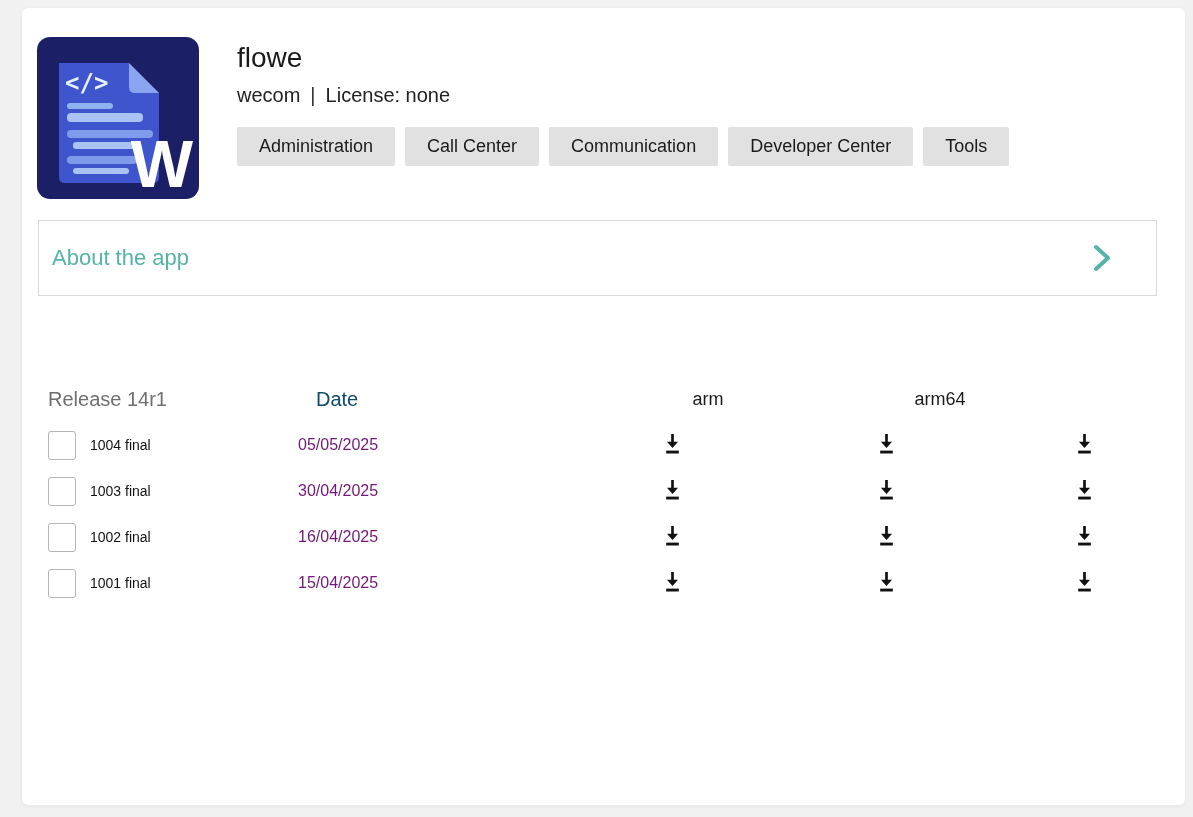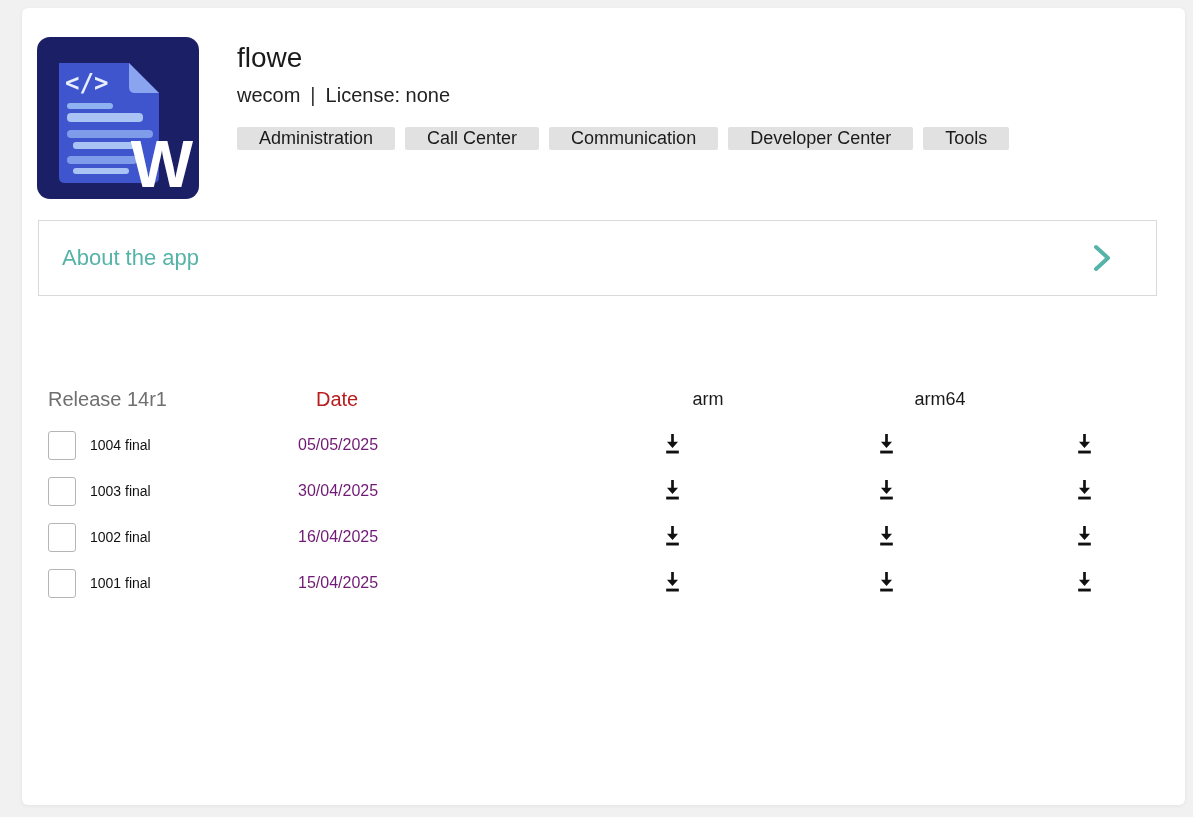--- a/index.html
+++ b/index.html
@@ -47,37 +47,37 @@
   .app-subtitle .divider { color: #333; font-weight: 300; }
   .tag-row {
     margin-top: 20px;
     display: flex;
     gap: 10px;
   }
   .tag-chip {
     background: #e1e1e1;
     color: #1a1a1a;
     font-size: 18px;
-    padding: 1px 22px;
+    padding: 9px 22px;
     border-radius: 2px;
     border: none;
     font-family: inherit;
     cursor: pointer;
     white-space: nowrap;
   }
 
   
   .about-box {
     margin: 21px 28px 0 16px;
     height: 76px;
     border: 1px solid #d9d9d9;
     display: flex;
     align-items: center;
     justify-content: space-between;
-    padding: 0 44px 0 23px;
+    padding: 0 44px 0 13px;
     cursor: pointer;
     background: #fff;
   }
   .about-label {
     color: #55b3a7;
     font-size: 22px;
   }
   .chevron-right { display: block; }
 
   
@@ -89,21 +89,21 @@
     grid-template-columns: 250px 267px 214px 214px 1fr;
     align-items: center;
   }
   .rel-header { height: 46px; gap: 18px; }
   .rel-row { height: 46px; }
   .rel-title {
     color: #6f6f6f;
     font-size: 20px;
   }
   .col-date-h {
-    color: #b91c1c;
+    color: #0c4a6e;
     font-size: 20px;
   }
   .arch-h {
     color: #1a1a1a;
     font-size: 18px;
     text-align: center;
   }
   .name-cell {
     display: flex;
     align-items: center;

